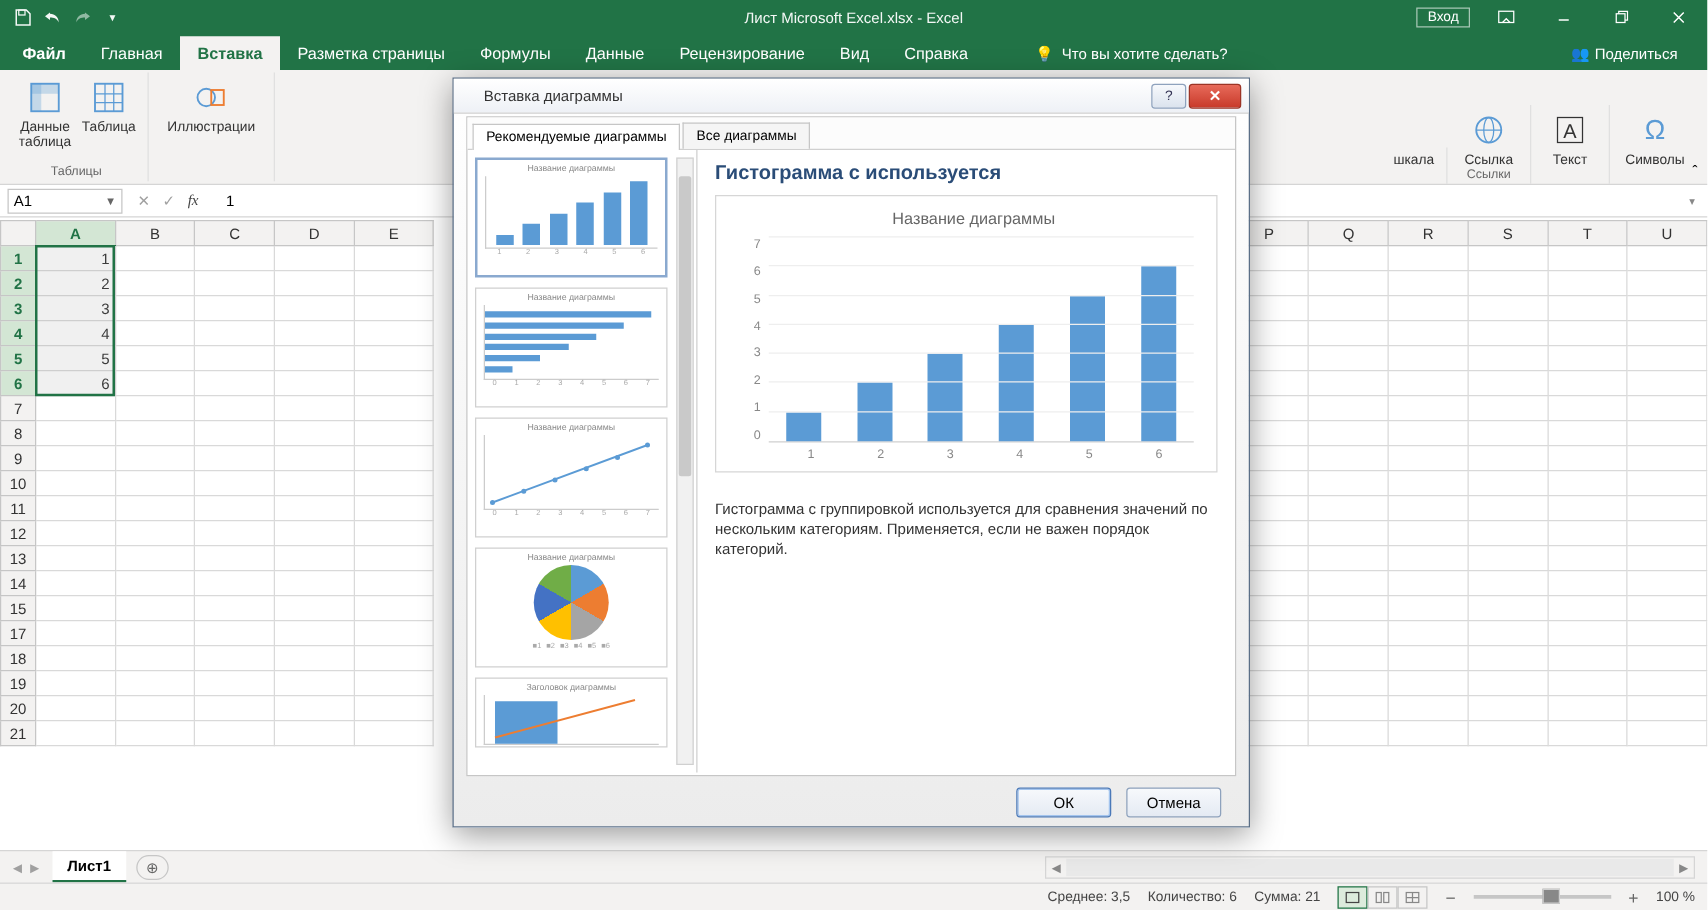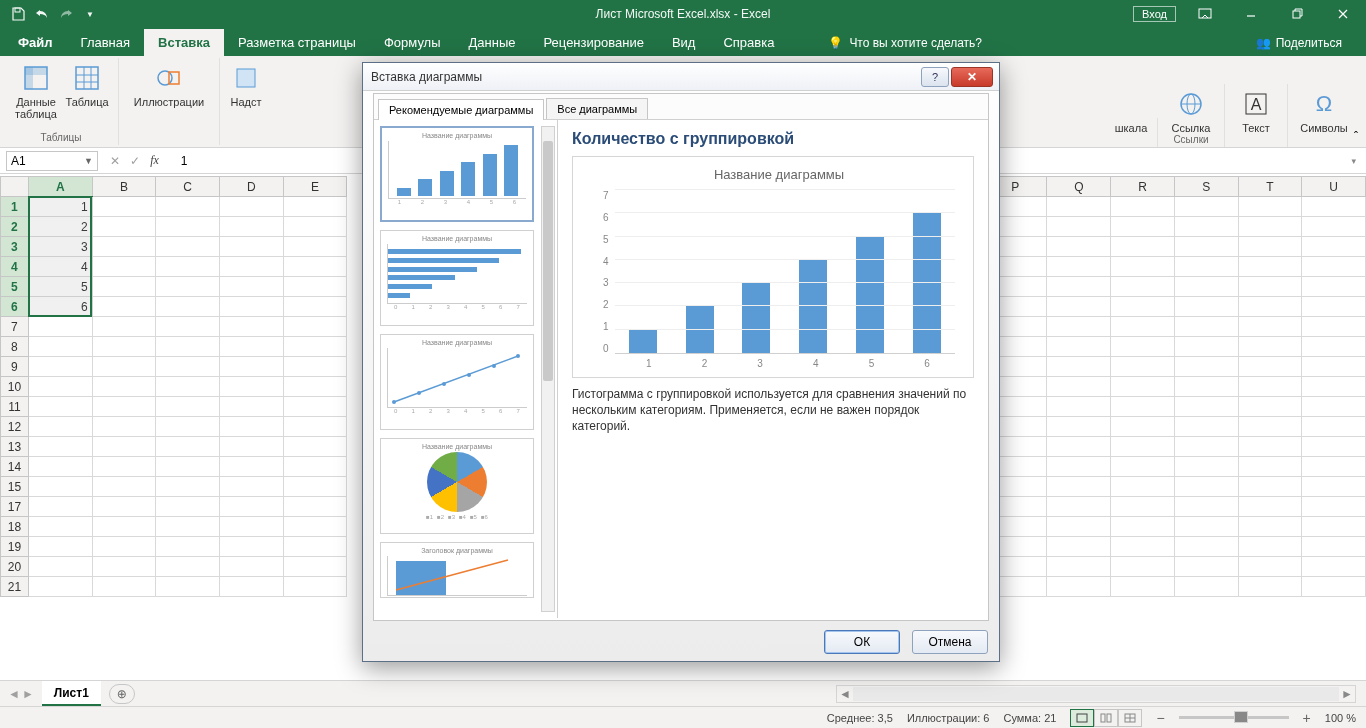--- a/index.html
+++ b/index.html
@@ -66,21 +66,21 @@
 .status-left { padding-left: 10px; }
 .status-right { margin-left: auto; display: flex; align-items: center; gap: 14px; padding-right: 10px; }
 .view-btns { display: flex; gap: 0; }
 .view-btn { width: 24px; height: 18px; border: 1px solid #c6c6c6; display: flex; align-items: center; justify-content: center; cursor: pointer; }
 .view-btn.active { background: #dcebdc; border-color: #217346; }
 .zoom-slider { width: 110px; height: 3px; background: #c6c6c6; position: relative; }
 .zoom-slider .thumb { position: absolute; width: 8px; height: 12px; background: #888; top: -5px; left: 50%; }
 
 
 .dialog-overlay { position: absolute; top: 62px; left: 362px; width: 638px; height: 600px; background: linear-gradient(#fff, #ececec); border: 1px solid #5b6f87; box-shadow: 0 6px 24px rgba(0,0,0,0.4); }
-.dlg-titlebar { height: 28px; background: linear-gradient(#fff, #eef1f6); display: flex; align-items: center; padding-left: 8px; font-size: 12px; color: #333; border-bottom: 1px solid #d0d0d0; }
+.dlg-titlebar { height: 28px; background: linear-gradient(#fff, #eef1f6); display: flex; align-items: center; padding-left: 24px; font-size: 12px; color: #333; border-bottom: 1px solid #d0d0d0; }
 .dlg-titlebar .dlg-btns { margin-left: auto; display: flex; }
 .dlg-help { width: 28px; height: 20px; background: linear-gradient(#f7f9fc,#dbe3ee); border: 1px solid #8ea2bd; border-radius: 3px; display: flex; align-items: center; justify-content: center; margin-right: 2px; font-size: 11px; color: #335; cursor: pointer; }
 .dlg-close { width: 42px; height: 20px; background: linear-gradient(#e76a5a,#c83a2a); border: 1px solid #9c3426; border-radius: 3px; display: flex; align-items: center; justify-content: center; margin-right: 6px; color: #fff; font-weight: bold; cursor: pointer; }
 .dlg-body { position: absolute; top: 30px; left: 10px; right: 10px; bottom: 40px; background: #fff; border: 1px solid #c6c6c6; }
 .dlg-tabs { display: flex; border-bottom: 1px solid #d0d0d0; padding-left: 4px; padding-top: 4px; background: #fcfcfc; }
 .dlg-tab { padding: 4px 10px; font-size: 11px; border: 1px solid #c6c6c6; border-bottom: none; background: #f5f5f5; margin-right: 2px; cursor: pointer; }
 .dlg-tab.active { background: #fff; position: relative; top: 1px; }
 .dlg-content { display: flex; height: calc(100% - 28px); }
 .thumbs-col { width: 184px; border-right: 1px solid #d0d0d0; padding: 6px; overflow: hidden; position: relative; }
 .thumb-scroll { position: absolute; right: 2px; top: 6px; bottom: 6px; width: 14px; background: #f1f1f1; border: 1px solid #d0d0d0; }
@@ -99,23 +99,23 @@
 .preview-col { flex: 1; padding: 10px 14px; }
 .preview-title { font-size: 16px; font-weight: 600; color: #2a4c77; margin-bottom: 8px; }
 .chart-box { border: 1px solid #d6d6d6; padding: 10px 18px 8px 30px; background: #fff; }
 .chart-title { text-align: center; font-size: 13px; color: #666; margin-bottom: 8px; }
 .chart-canvas { height: 164px; position: relative; display: flex; align-items: stretch; }
 .y-axis { display: flex; flex-direction: column; justify-content: space-between; align-items: flex-end; padding-right: 6px; font-size: 10px; color: #888; height: 100%; }
 .plot { flex: 1; border-bottom: 1px solid #d0d0d0; display: flex; align-items: flex-end; justify-content: space-around; position: relative; }
 .gridline { position: absolute; left: 0; right: 0; border-top: 1px solid #eee; }
 .bar { width: 28px; background: #5b9bd5; }
 .x-axis { display: flex; justify-content: space-around; font-size: 10px; color: #888; padding-left: 18px; padding-top: 4px; }
-.chart-desc { font-size: 12px; color: #333; margin-top: 8px; line-height: 1.35; }
-
-.dlg-footer { position: absolute; bottom: 0; left: 0; right: 0; height: 38px; display: flex; justify-content: flex-end; align-items: center; gap: 12px; padding-right: 11px; }
+.chart-desc { font-size: 12px; color: #333; margin-top: 21px; line-height: 1.35; }
+
+.dlg-footer { position: absolute; bottom: 0; left: 0; right: 0; height: 38px; display: flex; justify-content: flex-end; align-items: center; gap: 12px; padding-right: 22px; }
 .dlg-btn { width: 76px; height: 24px; border: 1px solid #8ea2bd; background: linear-gradient(#f7f9fc,#e4eaf3); border-radius: 3px; font-size: 12px; cursor: pointer; }
 .dlg-btn.default { border: 1px solid #4b79b8; box-shadow: 0 0 0 1px #a3c4ee inset; }
 
 svg { display: block; }
 </style>
 </head>
 <body>
 
 <div class="title-bar">
   <div class="qat">
@@ -220,32 +220,20 @@
             <svg width="28" height="28">
               <circle cx="10" cy="14" r="7" fill="none" stroke="#5b9bd5" stroke-width="1.5"></circle>
               <rect x="14" y="8" width="10" height="12" fill="none" stroke="#ed7d31" stroke-width="1.5"></rect>
             </svg>
           </div>
         <div class="rlabel">Иллюстрации</div>
       </div>
     </div>
     <div class="ribbon-group-label">&nbsp;</div>
   </div>
-  <div class="ribbon-group" style="border-right:none">
-    <div class="ribbon-group-items">
-      <div class="ribbon-large-btn" style="width:40px">
-        <div class="ricon">
-            <svg width="24" height="24">
-              <rect x="3" y="3" width="18" height="18" fill="#d0e4f5" stroke="#5b9bd5"></rect>
-            </svg>
-          </div>
-        <div class="rlabel">Надст</div>
-      </div>
-    </div>
-  </div>
 
   <div style="position:absolute; right:6px; top:0; bottom:0; display:flex;align-items:flex-end;">
     <div class="ribbon-group">
       <div class="ribbon-group-items">
           <div class="ribbon-large-btn" style="width:40px">
             <div class="rlabel">шкала</div>
           </div>
         </div>
       <div class="ribbon-group-label">&nbsp;</div>
     </div>
@@ -644,21 +632,21 @@
     <span style="width:16px;text-align:center;color:#888">◄</span>
     <div class="track"></div>
     <span style="width:16px;text-align:center;color:#888">►</span>
   </div>
 </div>
 
 <div class="status-bar">
   <div class="status-left"></div>
   <div class="status-right">
     <span><span>Среднее:</span> <span>3,5</span></span>
-    <span><span>Иллюстрации:</span> <span>6</span></span>
+    <span><span>Количество:</span> <span>6</span></span>
     <span><span>Сумма:</span> <span>21</span></span>
     <div class="view-btns">
       <div class="view-btn active">
           <svg width="12" height="10">
             <rect x="1" y="1" width="10" height="8" fill="none" stroke="#444"></rect>
           </svg>
         </div>
       <div class="view-btn">
           <svg width="12" height="10">
             <rect x="1" y="1" width="4" height="8" fill="none" stroke="#888"></rect>
@@ -786,21 +774,21 @@
                 <line x1="8" y1="34" x2="120" y2="4" stroke="#ed7d31" stroke-width="1.5"></line>
               </svg>
           </div>
         </div>
         <div class="thumb-scroll">
             <div class="th"></div>
           </div>
       </div>
 
       <div class="preview-col">
-        <div class="preview-title">Количество с группировкой</div>
+        <div class="preview-title">Гистограмма с используется</div>
         <div class="chart-box">
           <div class="chart-title">Название диаграммы</div>
           <div class="chart-canvas">
             <div class="y-axis" id="y-axis">
                 <span>7</span>
                 <span>6</span>
                 <span>5</span>
                 <span>4</span>
                 <span>3</span>
                 <span>2</span>

